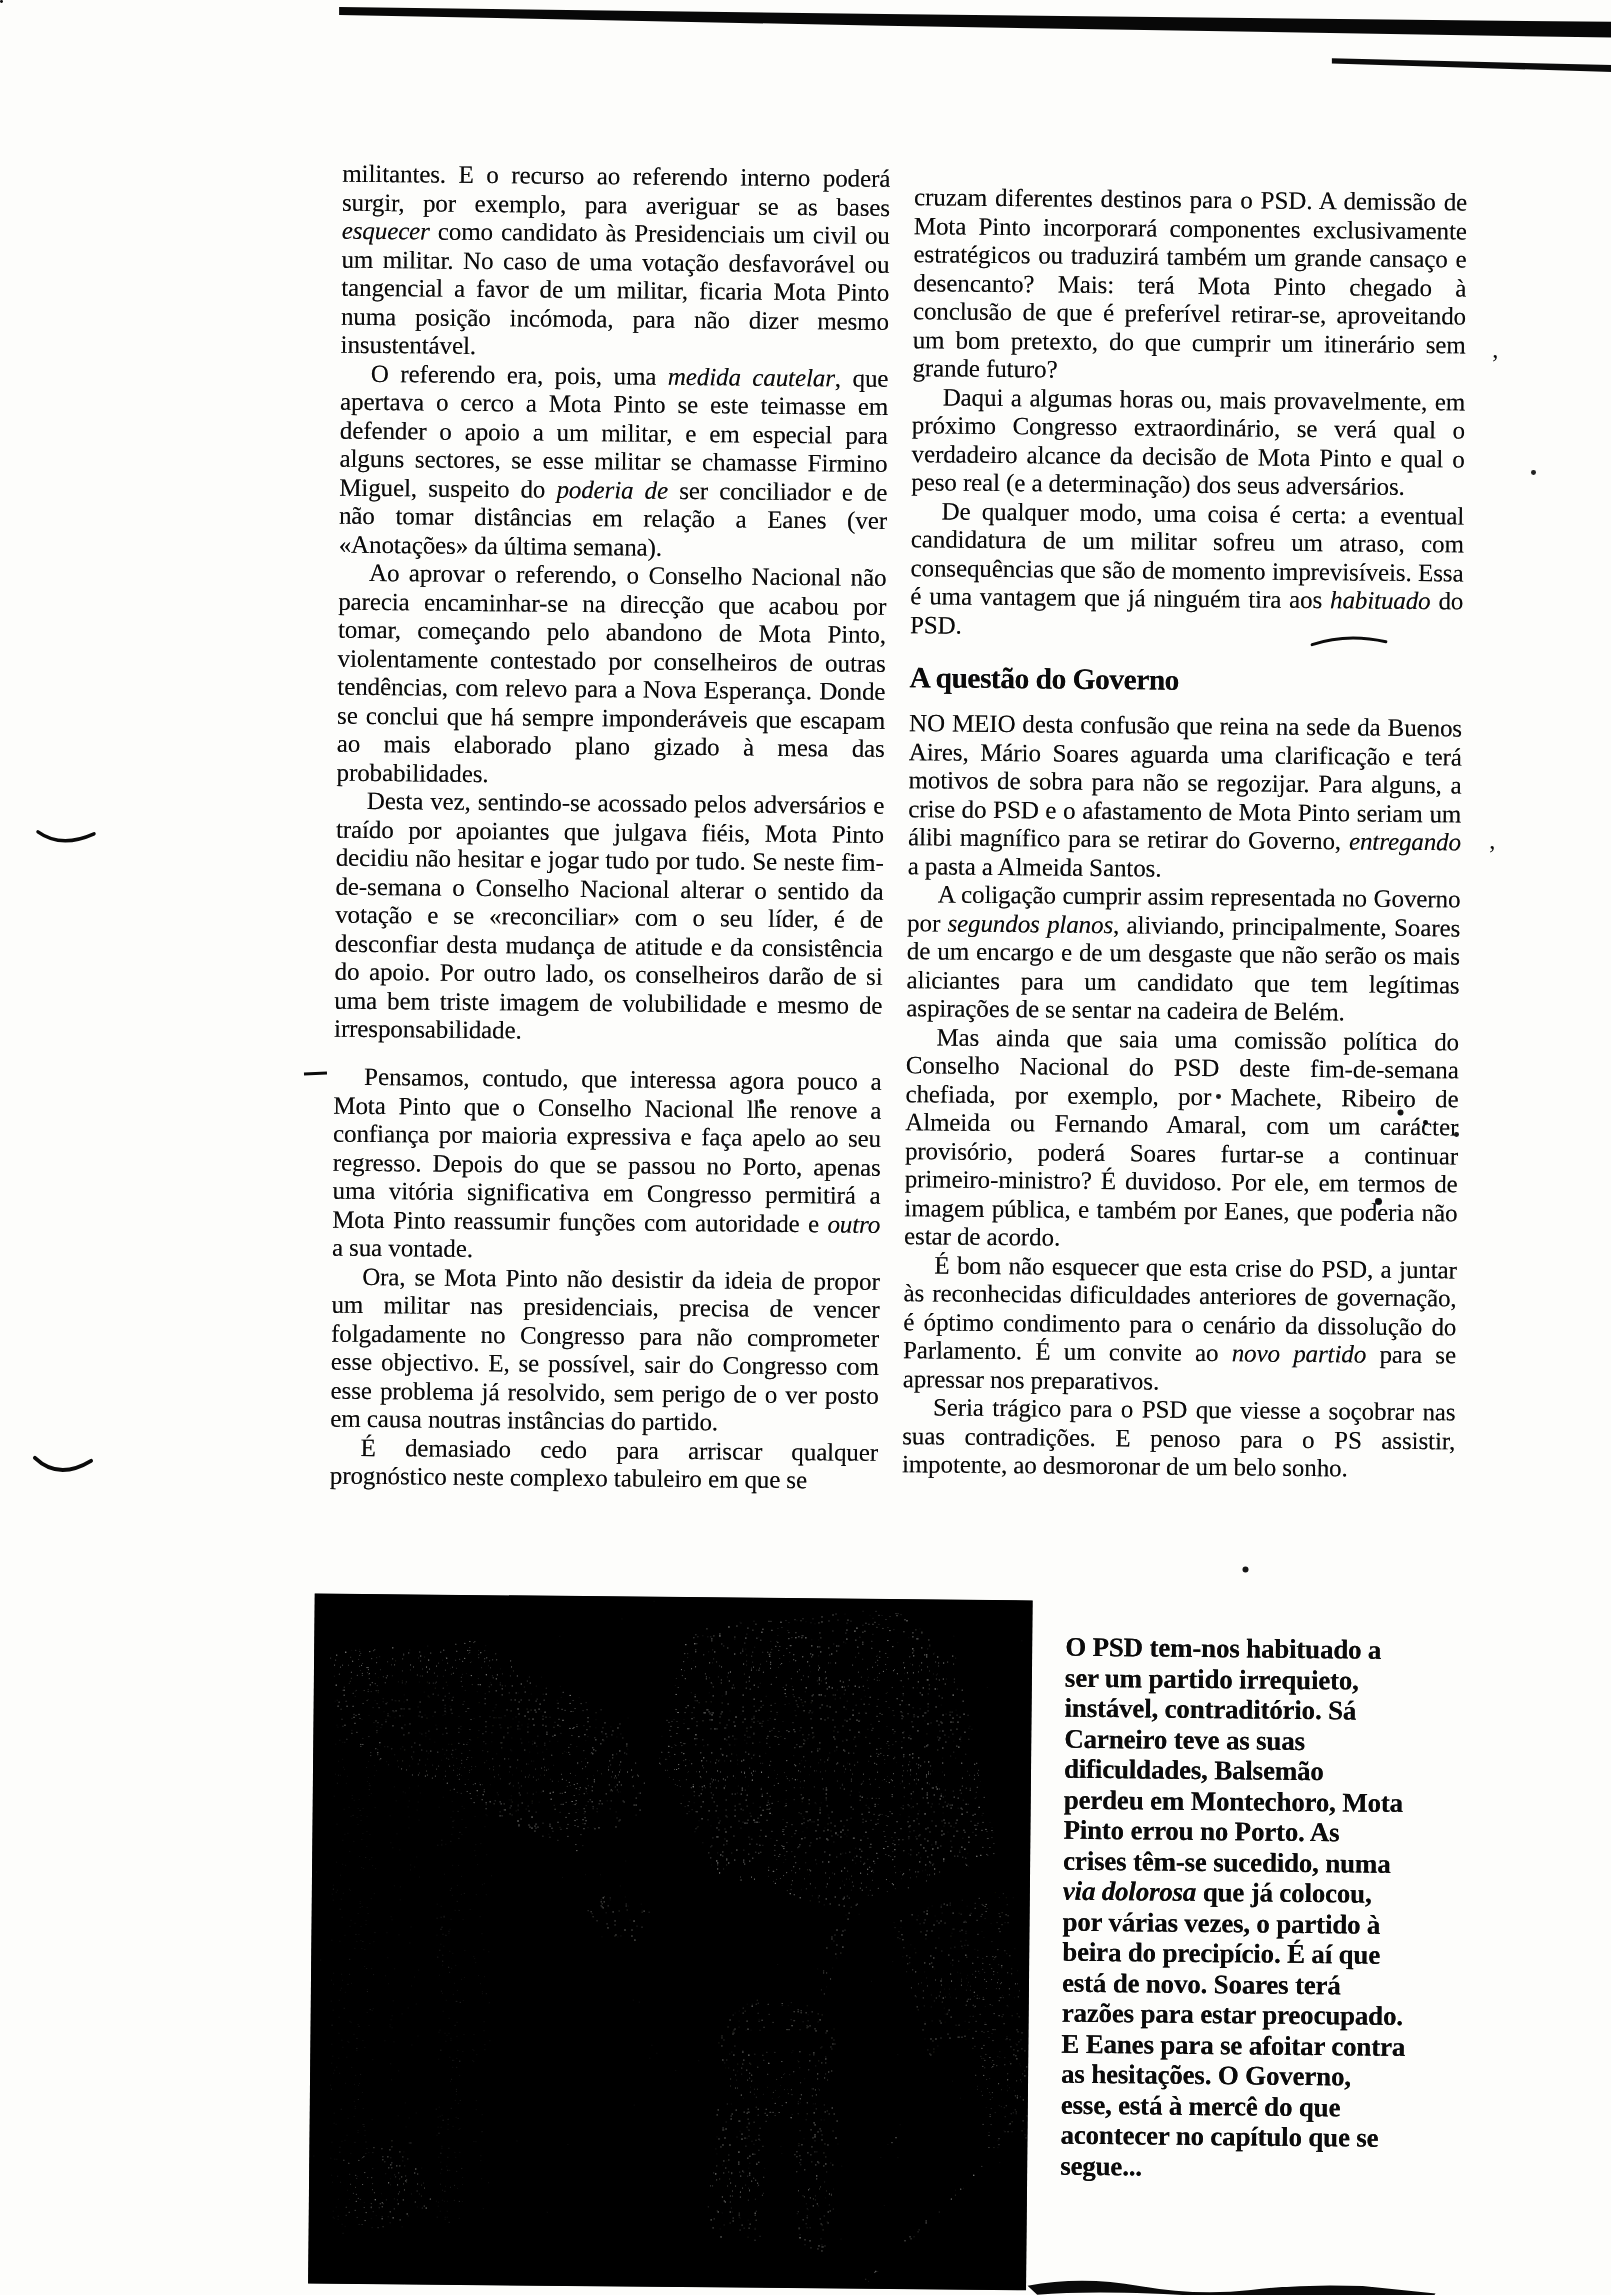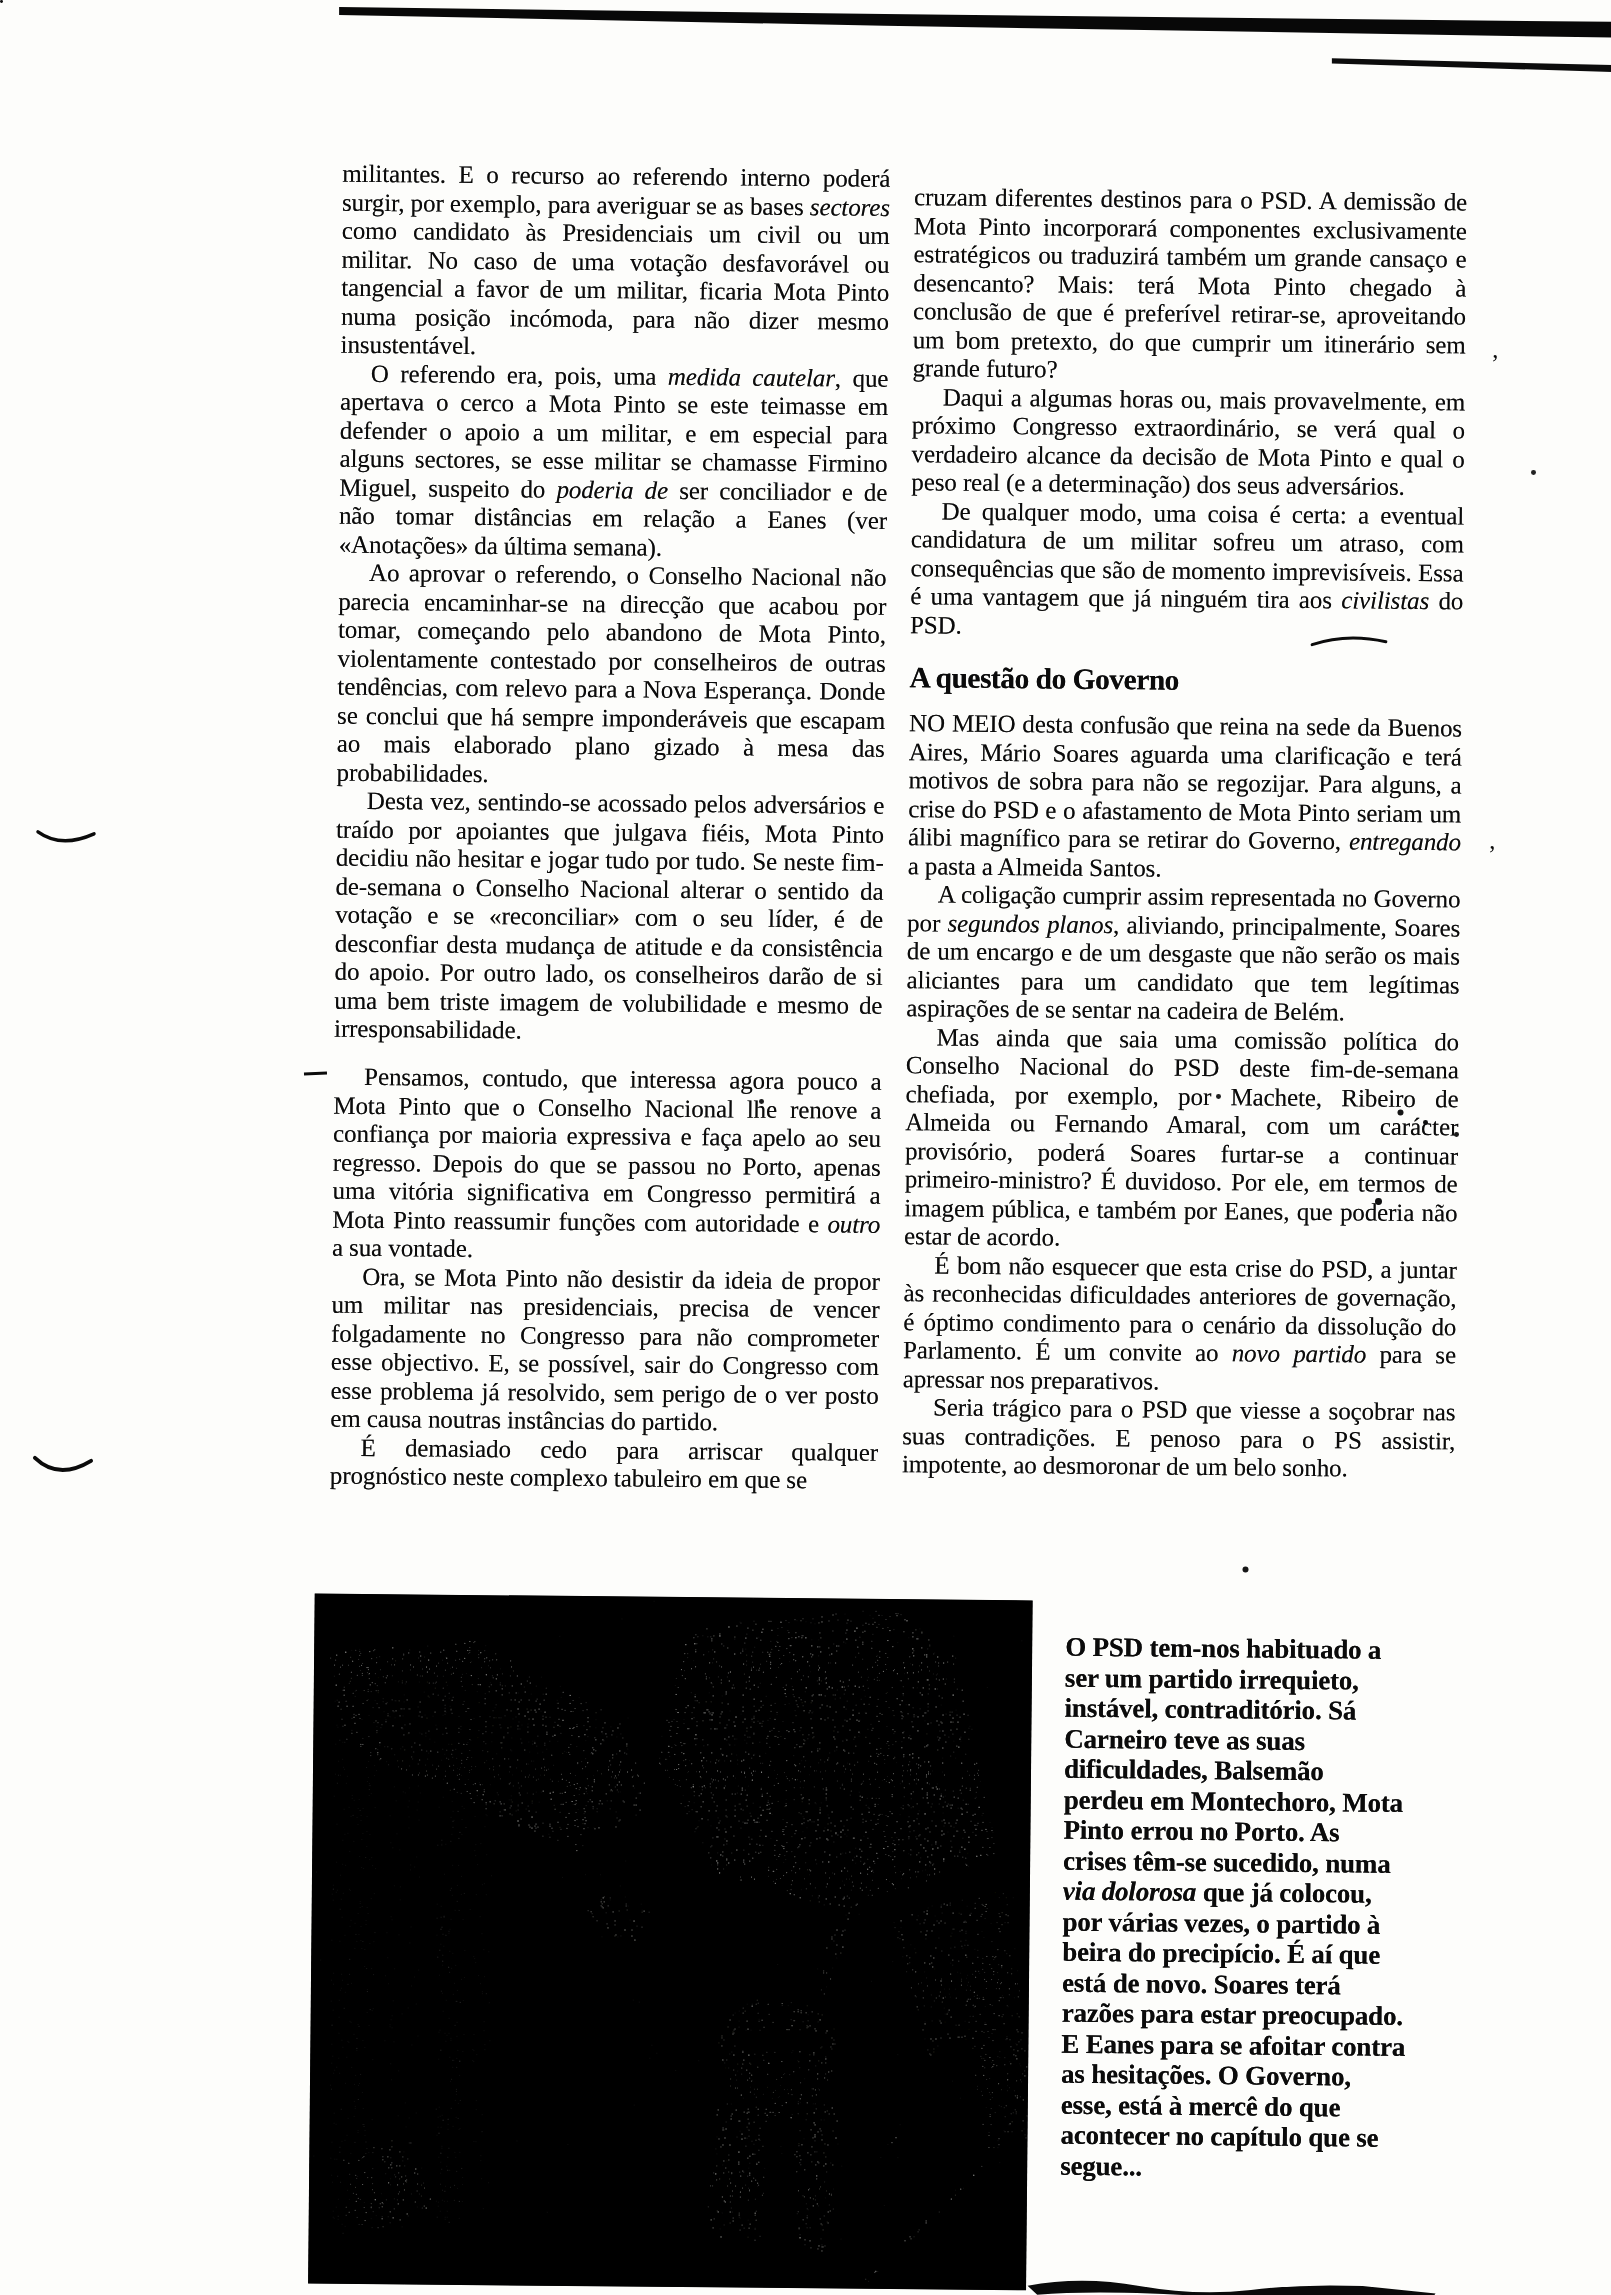--- a/index.html
+++ b/index.html
@@ -42,34 +42,34 @@
 <div id="page">
 
   <svg id="top-rule" class="artifact" viewBox="0 0 3280 170" xmlns="http://www.w3.org/2000/svg">
     <polygon points="690,14 1800,28 3280,44 3280,76 1800,52 690,30" fill="#080808"></polygon>
     <polygon points="2710,118 3280,132 3280,146 2710,129" fill="#0c0c0c"></polygon>
   </svg>
 
   <div id="scan">
 
     <div id="left-col" class="col">
-        <p class="noindent"><span>militantes. E o recurso ao referendo interno poderá surgir, por exemplo, para averiguar se as bases </span><i>sectores</i><span> como candidato às Presidenciais um civil ou um militar. No caso de uma votação desfavorável ou tangencial a favor de um militar, ficaria Mota Pinto numa posição incómoda, para não dizer mesmo insustentável.</span></p>
+        <p class="noindent"><span>militantes. E o recurso ao referendo interno poderá surgir, por exemplo, para averiguar se as bases </span><i>esquecer</i><span> como candidato às Presidenciais um civil ou um militar. No caso de uma votação desfavorável ou tangencial a favor de um militar, ficaria Mota Pinto numa posição incómoda, para não dizer mesmo insustentável.</span></p>
         <p><span>O referendo era, pois, uma </span><i>medida cautelar</i><span>, que apertava o cerco a Mota Pinto se este teimasse em defender o apoio a um militar, e em especial para alguns sectores, se esse militar se chamasse Firmino Miguel, suspeito do </span><i>poderia de</i><span> ser conciliador e de não tomar distâncias em relação a Eanes (ver «Anotações» da última semana).</span></p>
         <p><span>Ao aprovar o referendo, o Conselho Nacional não parecia encaminhar-se na direcção que acabou por tomar, começando pelo abandono de Mota Pinto, violentamente contestado por conselheiros de outras tendências, com relevo para a Nova Esperança. Donde se conclui que há sempre imponderáveis que escapam ao mais elaborado plano gizado à mesa das probabilidades.</span></p>
         <p><span>Desta vez, sentindo-se acossado pelos adversários e traído por apoiantes que julgava fiéis, Mota Pinto decidiu não hesitar e jogar tudo por tudo. Se neste fim-de-semana o Conselho Nacional alterar o sentido da votação e se «reconciliar» com o seu líder, é de desconfiar desta mudança de atitude e da consistência do apoio. Por outro lado, os conselheiros darão de si uma bem triste imagem de volubilidade e mesmo de irresponsabilidade.</span></p>
         <p class="space-before"><span>Pensamos, contudo, que interessa agora pouco a Mota Pinto que o Conselho Nacional lhe renove a confiança por maioria expressiva e faça apelo ao seu regresso. Depois do que se passou no Porto, apenas uma vitória significativa em Congresso permitirá a Mota Pinto reassumir funções com autoridade e </span><i>outro</i><span> a sua vontade.</span></p>
         <p><span>Ora, se Mota Pinto não desistir da ideia de propor um militar nas presidenciais, precisa de vencer folgadamente no Congresso para não comprometer esse objectivo. E, se possível, sair do Congresso com esse problema já resolvido, sem perigo de o ver posto em causa noutras instâncias do partido.</span></p>
         <p><span>É demasiado cedo para arriscar qualquer prognóstico neste complexo tabuleiro em que se</span></p>
       </div>
 
     <div id="right-col" class="col">
       <div>
           <p class="noindent"><span>cruzam diferentes destinos para o PSD. A demissão de Mota Pinto incorporará componentes exclusivamente estratégicos ou traduzirá também um grande cansaço e desencanto? Mais: terá Mota Pinto chegado à conclusão de que é preferível retirar-se, aproveitando um bom pretexto, do que cumprir um itinerário sem grande futuro?</span></p>
           <p><span>Daqui a algumas horas ou, mais provavelmente, em próximo Congresso extraordinário, se verá qual o verdadeiro alcance da decisão de Mota Pinto e qual o peso real (e a determinação) dos seus adversários.</span></p>
-          <p><span>De qualquer modo, uma coisa é certa: a eventual candidatura de um militar sofreu um atraso, com consequências que são de momento imprevisíveis. Essa é uma vantagem que já ninguém tira aos </span><i>civilistas</i><span> do PSD.</span></p>
+          <p><span>De qualquer modo, uma coisa é certa: a eventual candidatura de um militar sofreu um atraso, com consequências que são de momento imprevisíveis. Essa é uma vantagem que já ninguém tira aos </span><i>habituado</i><span> do PSD.</span></p>
         </div>
       <h2 id="section-heading">A questão do Governo</h2>
       <div>
           <p class="noindent"><span>NO MEIO desta confusão que reina na sede da Buenos Aires, Mário Soares aguarda uma clarificação e terá motivos de sobra para não se regozijar. Para alguns, a crise do PSD e o afastamento de Mota Pinto seriam um álibi magnífico para se retirar do Governo, </span><i>entregando</i><span> a pasta a Almeida Santos.</span></p>
           <p><span>A coligação cumprir assim representada no Governo por </span><i>segundos planos</i><span>, aliviando, principalmente, Soares de um encargo e de um desgaste que não serão os mais aliciantes para um candidato que tem legítimas aspirações de se sentar na cadeira de Belém.</span></p>
           <p><span>Mas ainda que saia uma comissão política do Conselho Nacional do PSD deste fim-de-semana chefiada, por exemplo, por Machete, Ribeiro de Almeida ou Fernando Amaral, com um carácter provisório, poderá Soares furtar-se a continuar primeiro-ministro? É duvidoso. Por ele, em termos de imagem pública, e também por Eanes, que poderia não estar de acordo.</span></p>
           <p><span>É bom não esquecer que esta crise do PSD, a juntar às reconhecidas dificuldades anteriores de governação, é óptimo condimento para o cenário da dissolução do Parlamento. É um convite ao </span><i>novo partido</i><span> para se apressar nos preparativos.</span></p>
           <p><span>Seria trágico para o PSD que viesse a soçobrar nas suas contradições. E penoso para o PS assistir, impotente, ao desmoronar de um belo sonho.</span></p>
         </div>
     </div>

